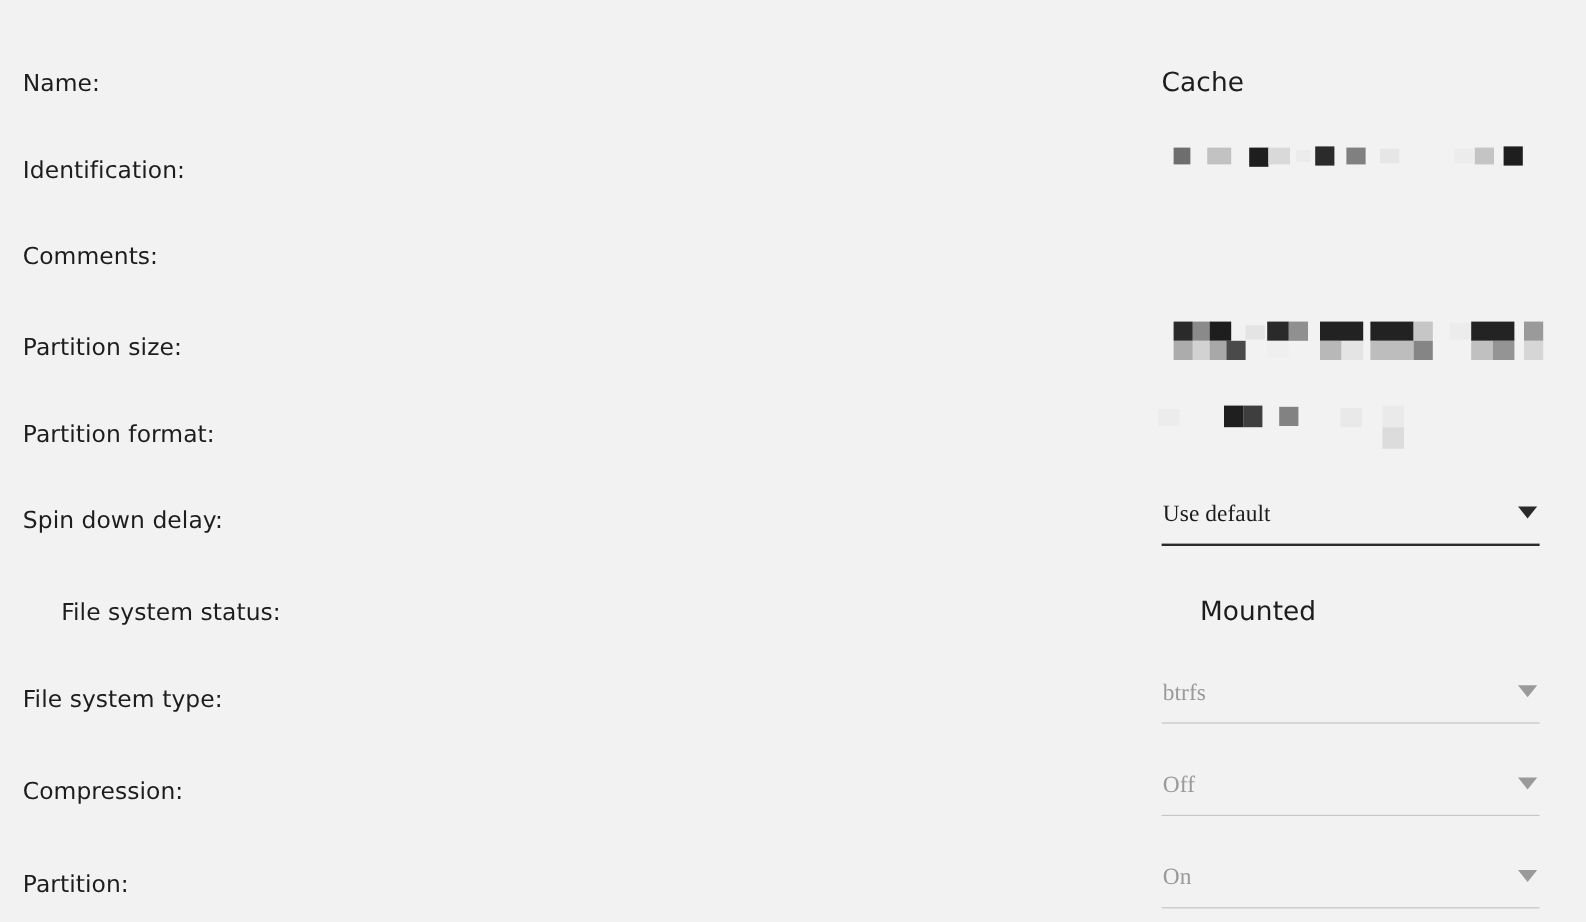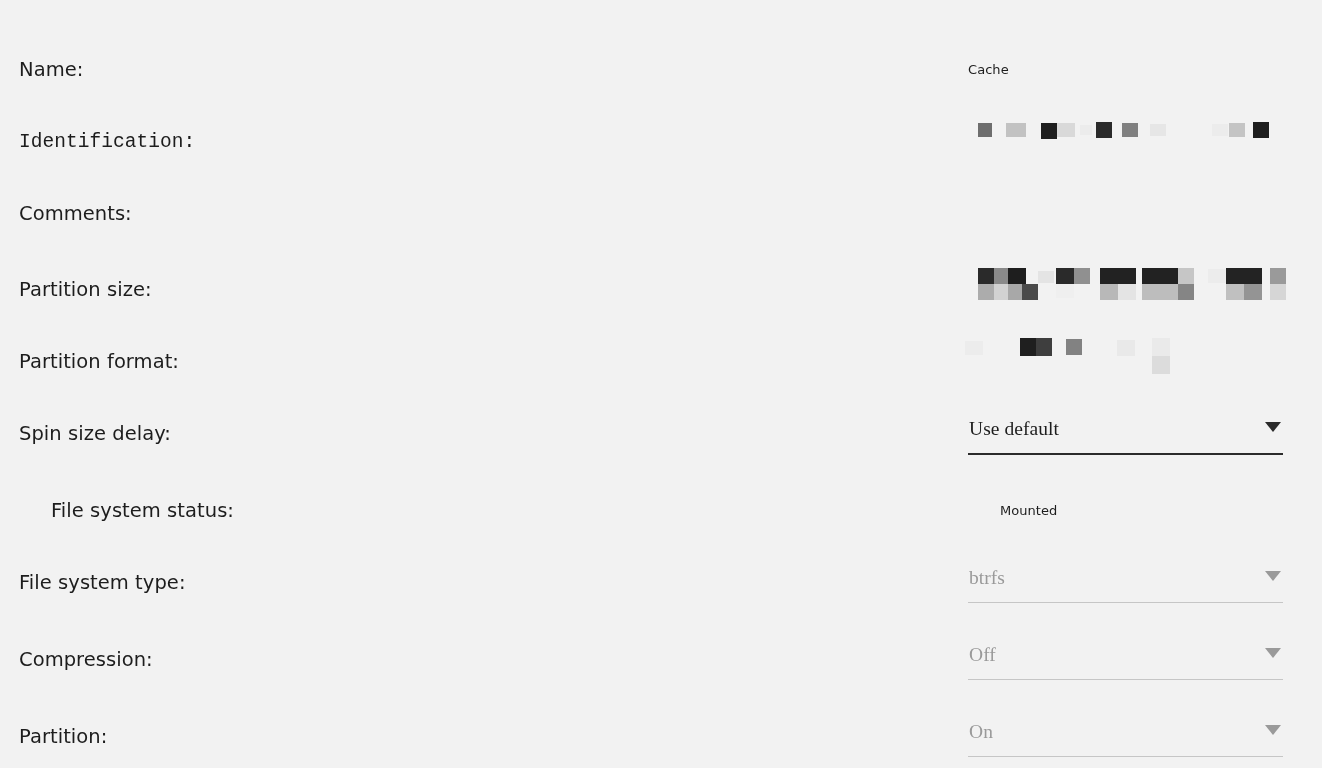--- a/index.html
+++ b/index.html
@@ -51,21 +51,21 @@
     width: 316px;
     height: 72px;
   }
 
   .plain-value {
     position: absolute;
     left: 0;
     top: 0;
     height: 72px;
     line-height: 72px;
-    font-size: 13px;
+    font-size: 22px;
     color: #1d1d1d;
     white-space: nowrap;
     letter-spacing: 0.05px;
   }
 
   
   .combo {
     position: absolute;
     left: 0;
     top: 12px;
@@ -124,21 +124,21 @@
 </head>
 <body>
 
 <div id="form">
     <div class="row" style="top: 19px;">
       <div class="label">Name:</div>
       <div class="value-area">
         <div class="plain-value">Cache</div>
       </div>
     </div>
-    <div class="row" style="top: 91px; font-family: Liberation Mono, monospace;">
+    <div class="row" style="top: 91px;">
       <div class="label">Identification:</div>
       <div class="value-area">
         <div class="redact">
           <div class="blk" style="left: 10px; top: 17px; width: 14px; height: 14px; background: rgb(110, 110, 110);"></div>
           <div class="blk" style="left: 38px; top: 17px; width: 20px; height: 14px; background: rgb(194, 194, 194);"></div>
           <div class="blk" style="left: 73px; top: 17px; width: 16px; height: 16px; background: rgb(30, 30, 30);"></div>
           <div class="blk" style="left: 89px; top: 17px; width: 18px; height: 14px; background: rgb(217, 217, 217);"></div>
           <div class="blk" style="left: 112px; top: 19px; width: 12px; height: 10px; background: rgb(236, 236, 236);"></div>
           <div class="blk" style="left: 128px; top: 16px; width: 16px; height: 16px; background: rgb(43, 43, 43);"></div>
           <div class="blk" style="left: 154px; top: 17px; width: 16px; height: 14px; background: rgb(128, 128, 128);"></div>
@@ -192,21 +192,21 @@
           <div class="blk" style="left: 52px; top: 12px; width: 16px; height: 18px; background: rgb(31, 31, 31);"></div>
           <div class="blk" style="left: 68px; top: 12px; width: 16px; height: 18px; background: rgb(62, 62, 62);"></div>
           <div class="blk" style="left: 98px; top: 13px; width: 16px; height: 16px; background: rgb(130, 130, 130);"></div>
           <div class="blk" style="left: 149px; top: 14px; width: 18px; height: 16px; background: rgb(233, 233, 233);"></div>
           <div class="blk" style="left: 184px; top: 12px; width: 18px; height: 18px; background: rgb(234, 234, 234);"></div>
           <div class="blk" style="left: 184px; top: 30px; width: 18px; height: 18px; background: rgb(220, 220, 220);"></div>
         </div>
       </div>
     </div>
     <div class="row" style="top: 383px;">
-      <div class="label">Spin size delay:</div>
+      <div class="label">Spin down delay:</div>
       <div class="value-area">
         <div class="combo enabled">
           <div class="combo-text">Use default</div>
           <div class="combo-arrow"></div>
           <div class="combo-underline"></div>
         </div>
       </div>
     </div>
     <div class="row" style="top: 460px; margin-left: 32px;">
       <div class="label">File system status:</div>

